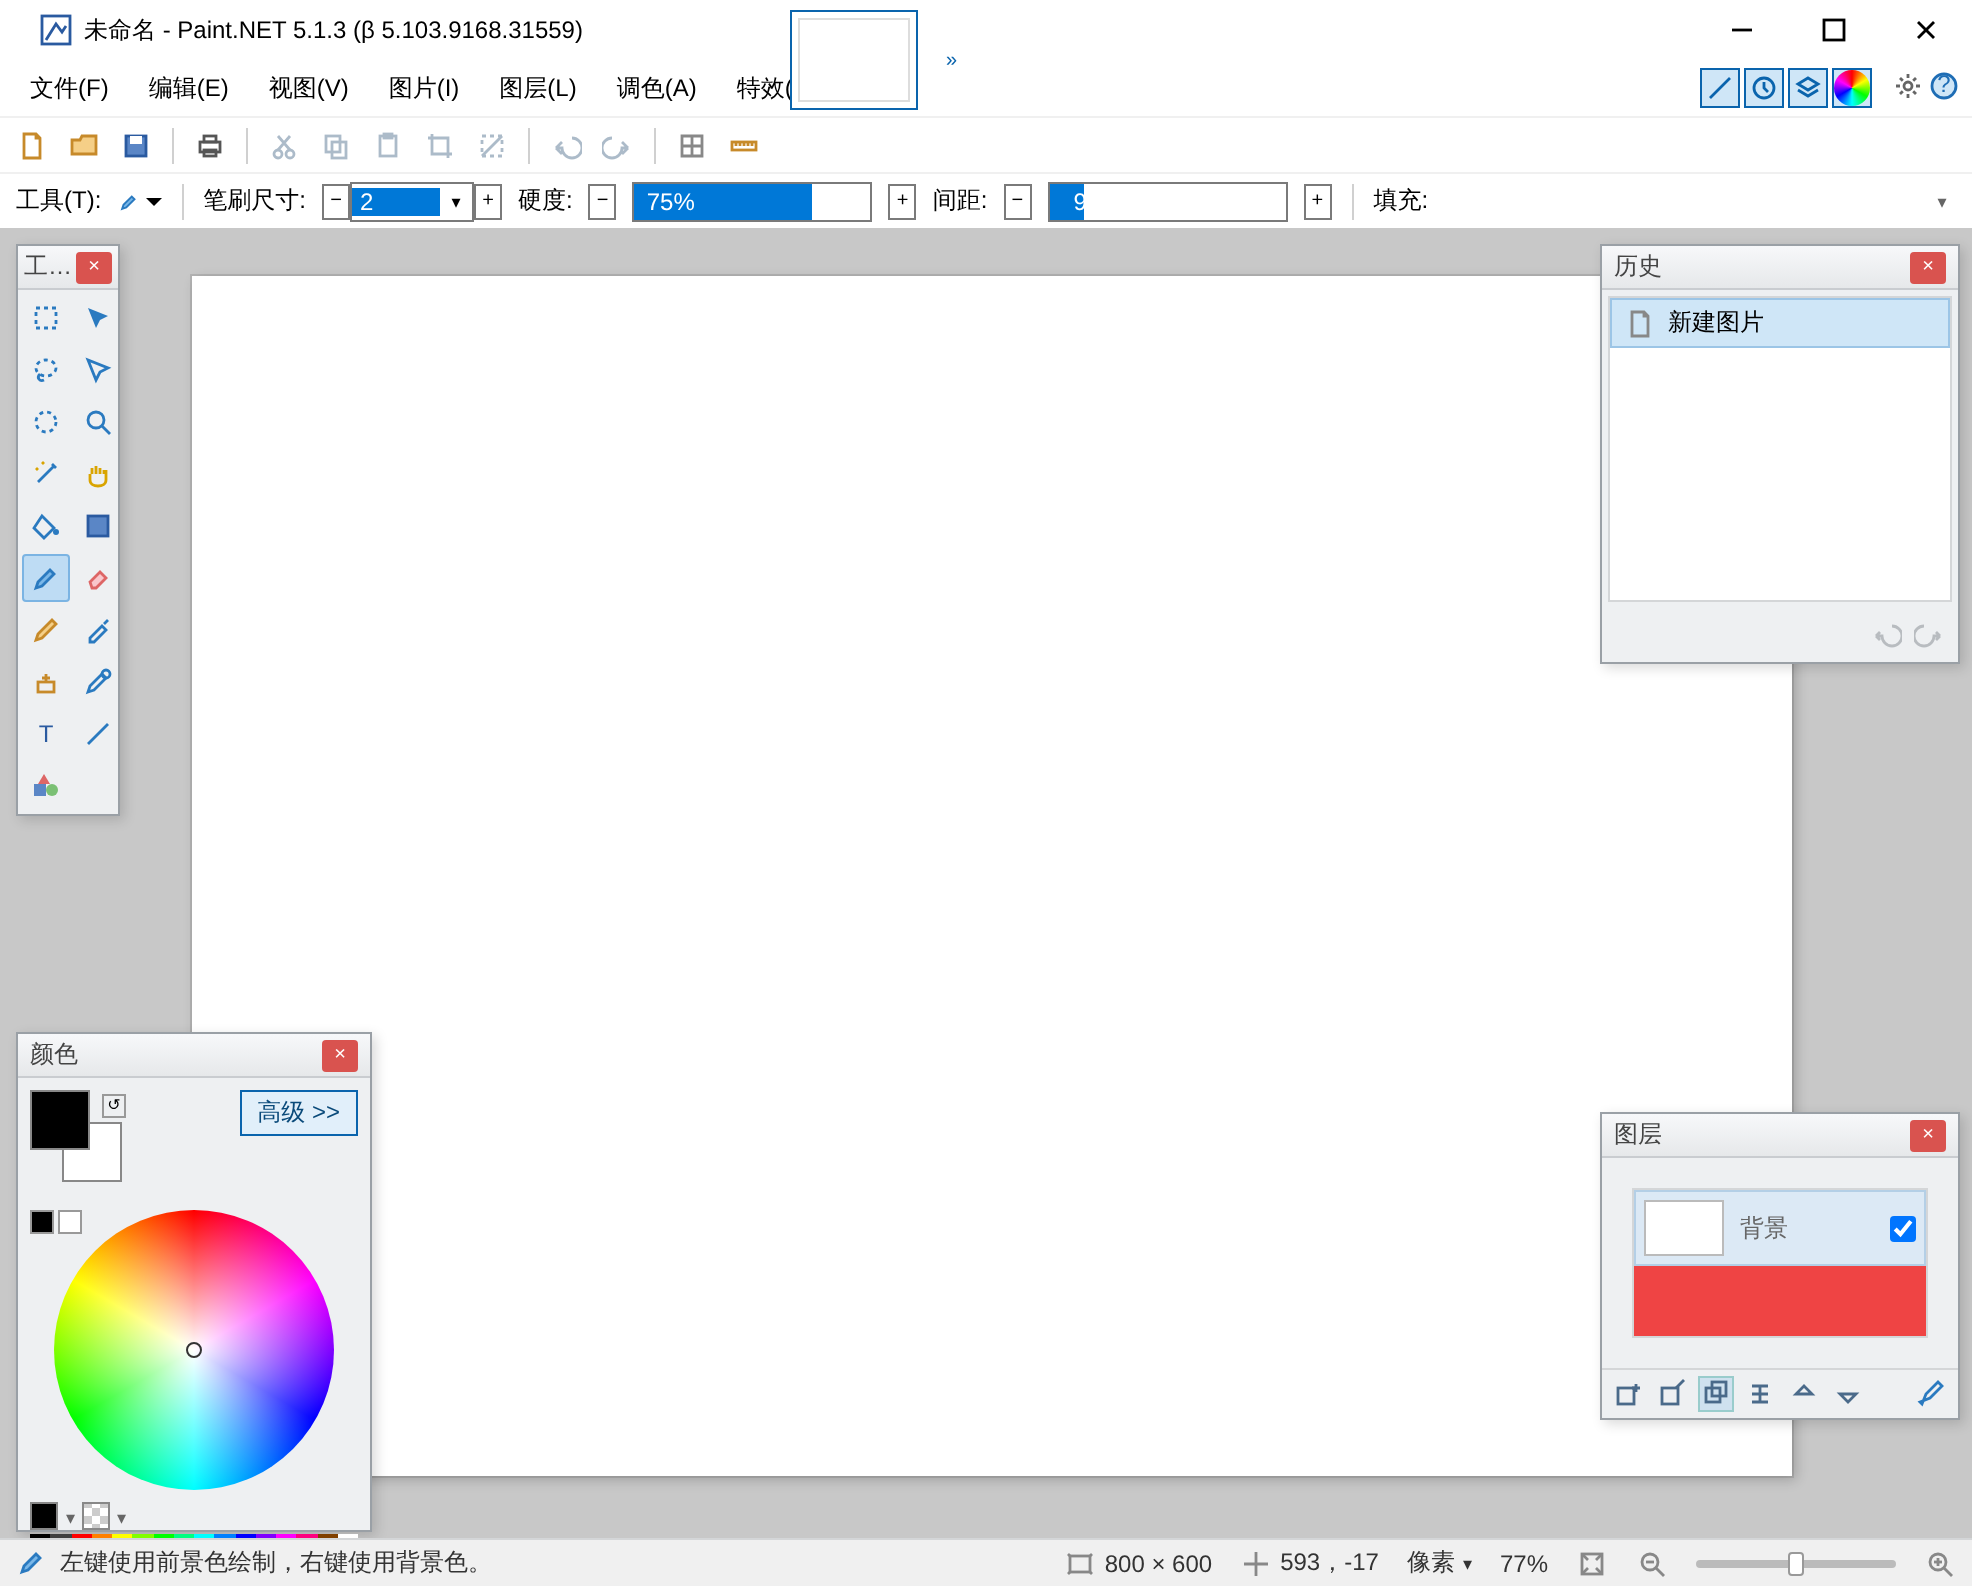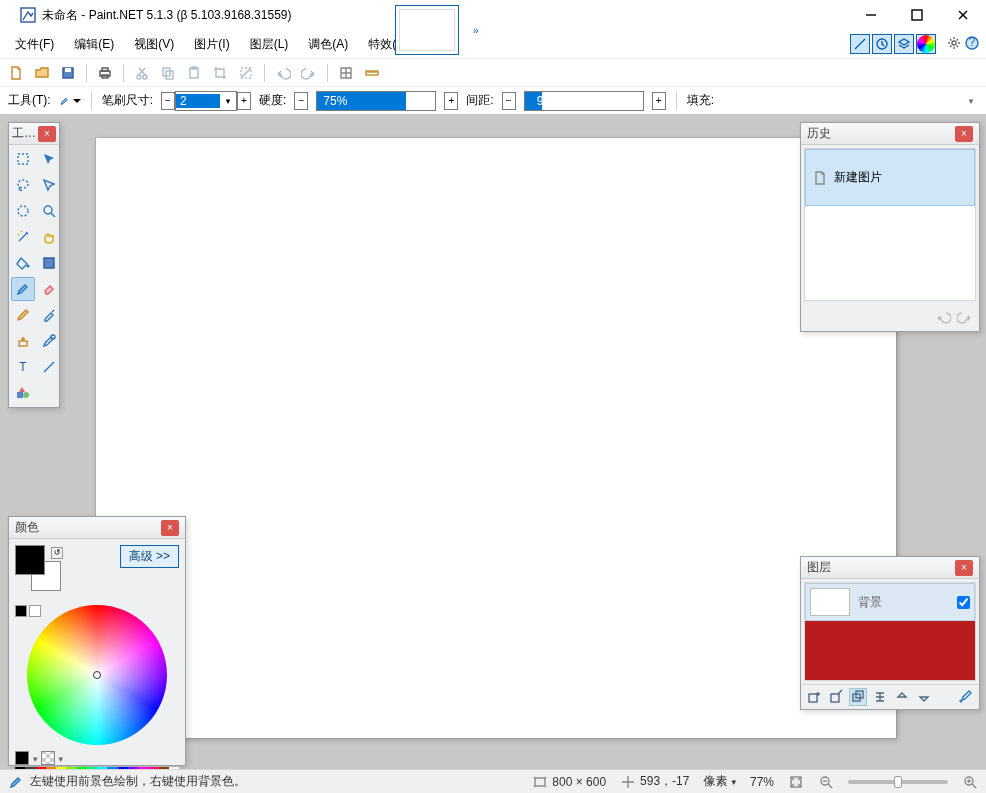--- a/index.html
+++ b/index.html
@@ -59,26 +59,26 @@
 
 #tools { left: 8px; top: 122px; width: 52px; }
 #tools .panel-title { padding: 0 3px; }
 #tools .grid { display: grid; grid-template-columns: 24px 24px; gap: 2px; padding: 2px; }
 #tools .tool { width: 24px; height: 24px; display: flex; align-items: center; justify-content: center; border-radius: 2px; }
 #tools .tool.active { background: #bedcf4; border: 1px solid #7bb4e3; }
 
 
 #history { right: 6px; top: 122px; width: 180px; height: 210px; display: flex; flex-direction: column; }
 #history .body { flex: 1; background: #fff; border: 1px solid #d4d6d8; margin: 3px; overflow: auto; }
-#history .item { display: flex; align-items: center; gap: 6px; padding: 19px 6px; background: #cfe6f7; border: 1px solid #9cc5e6; }
+#history .item { display: flex; align-items: center; gap: 6px; padding: 3px 6px; background: #cfe6f7; border: 1px solid #9cc5e6; }
 #history .footer { display: flex; justify-content: flex-end; gap: 6px; padding: 4px 6px; color: #b8bcc0; }
 
 
 #layers { right: 6px; top: 556px; width: 180px; height: 154px; display: flex; flex-direction: column; }
-#layers .body { flex: 1; background: #b91c1c; border: 1px solid #d4d6d8; margin: 3px; overflow: auto; }
+#layers .body { flex: 1; background: #ef4444; border: 1px solid #d4d6d8; margin: 15px; overflow: auto; }
 #layers .layer { display: flex; align-items: center; gap: 8px; padding: 4px; background: #dce9f5; border: 1px solid #b4cfe6; }
 #layers .layer .thumb { width: 40px; height: 28px; background: #fff; border: 1px solid #bbb; }
 #layers .layer .name { flex: 1; color: #666; }
 #layers .footer { display: flex; gap: 4px; padding: 3px 4px; color: #8a8f94; border-top: 1px solid #d4d6d8; }
 #layers .footer .lb { width: 18px; height: 18px; display: flex; align-items: center; justify-content: center; }
 #layers .footer .lb.active { background: #cfe1ef; border: 1px solid #9cc; }
 
 
 #colors { left: 8px; top: 516px; width: 178px; height: 250px; }
 #colors .top-row { display: flex; align-items: flex-start; padding: 6px; gap: 8px; }
@@ -95,21 +95,21 @@
 #colors .wheel .dot { position: absolute; left: 50%; top: 50%; width: 8px; height: 8px; border: 1px solid #333; border-radius: 50%; transform: translate(-50%,-50%); }
 #colors .well-row { display: flex; align-items: center; gap: 3px; padding: 0 6px 2px; }
 #colors .well-row .well { width: 14px; height: 14px; border: 1px solid #888; }
 #colors .well-row .well.chk { background: repeating-conic-gradient(#ccc 0 25%, #fff 0 50%) 0/8px 8px; }
 #colors .well-row .dd:after { content:"▾"; font-size:9px; color:#666; margin-left:1px; }
 #colors .palette { display: grid; grid-template-columns: repeat(16, 1fr); padding: 0 6px 6px; }
 #colors .palette div { height: 11px; }
 
 
 .statusbar { position: absolute; left: 0; right: 0; bottom: 0; height: 24px; background: #f0f0f0; border-top: 1px solid #d4d6d8; display: flex; align-items: center; padding: 0 8px; gap: 14px; color: #333; }
-.statusbar .sb-left { flex: 1; display: flex; align-items: flex-end; gap: 6px; }
+.statusbar .sb-left { flex: 1; display: flex; align-items: flex-start; gap: 6px; }
 .statusbar .sb-item { display: flex; align-items: center; gap: 4px; }
 .statusbar .zoom-slider { width: 100px; height: 4px; background: #bbb; position: relative; border-radius: 2px; }
 .statusbar .zoom-slider .thumb { position: absolute; left: 50%; top: -4px; width: 8px; height: 12px; background: #fff; border: 1px solid #999; border-radius: 2px; transform: translateX(-50%); }
 
 
 svg { stroke: #4a6a8a; stroke-width: 1.4; fill: none; }
 svg.icon { width: 16px; height: 16px; }
 </style>
 </head>
 <body>

